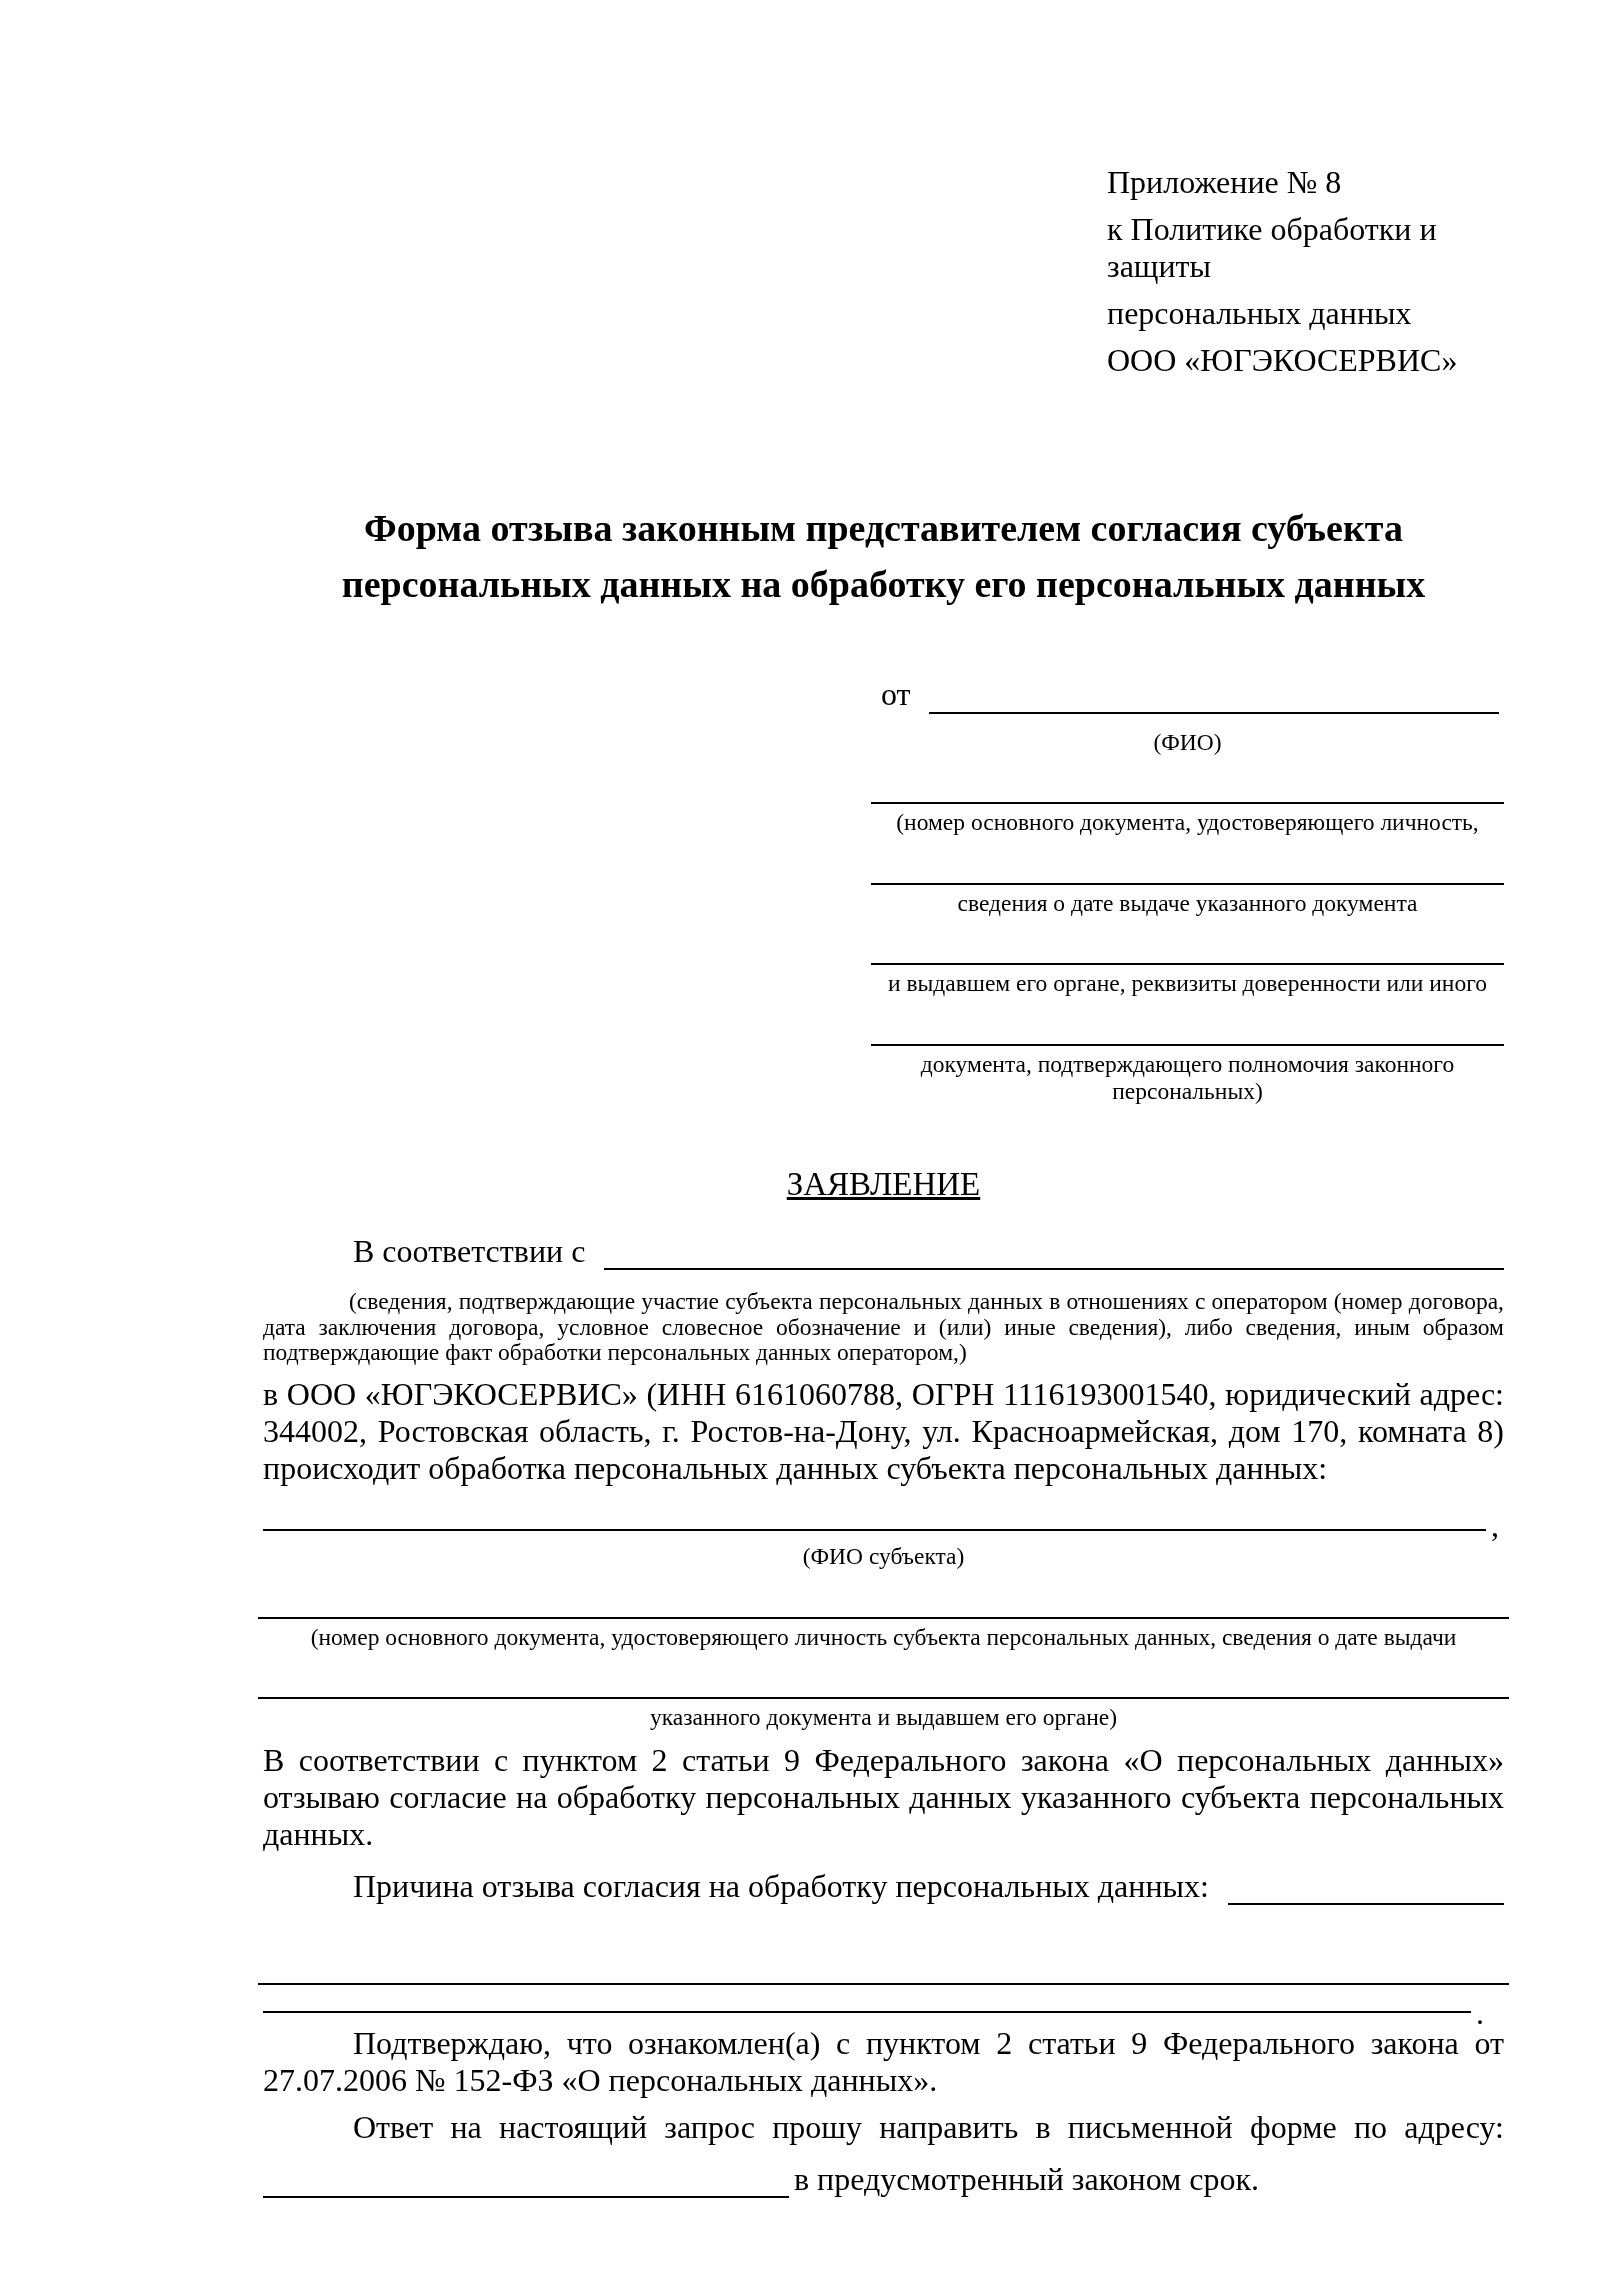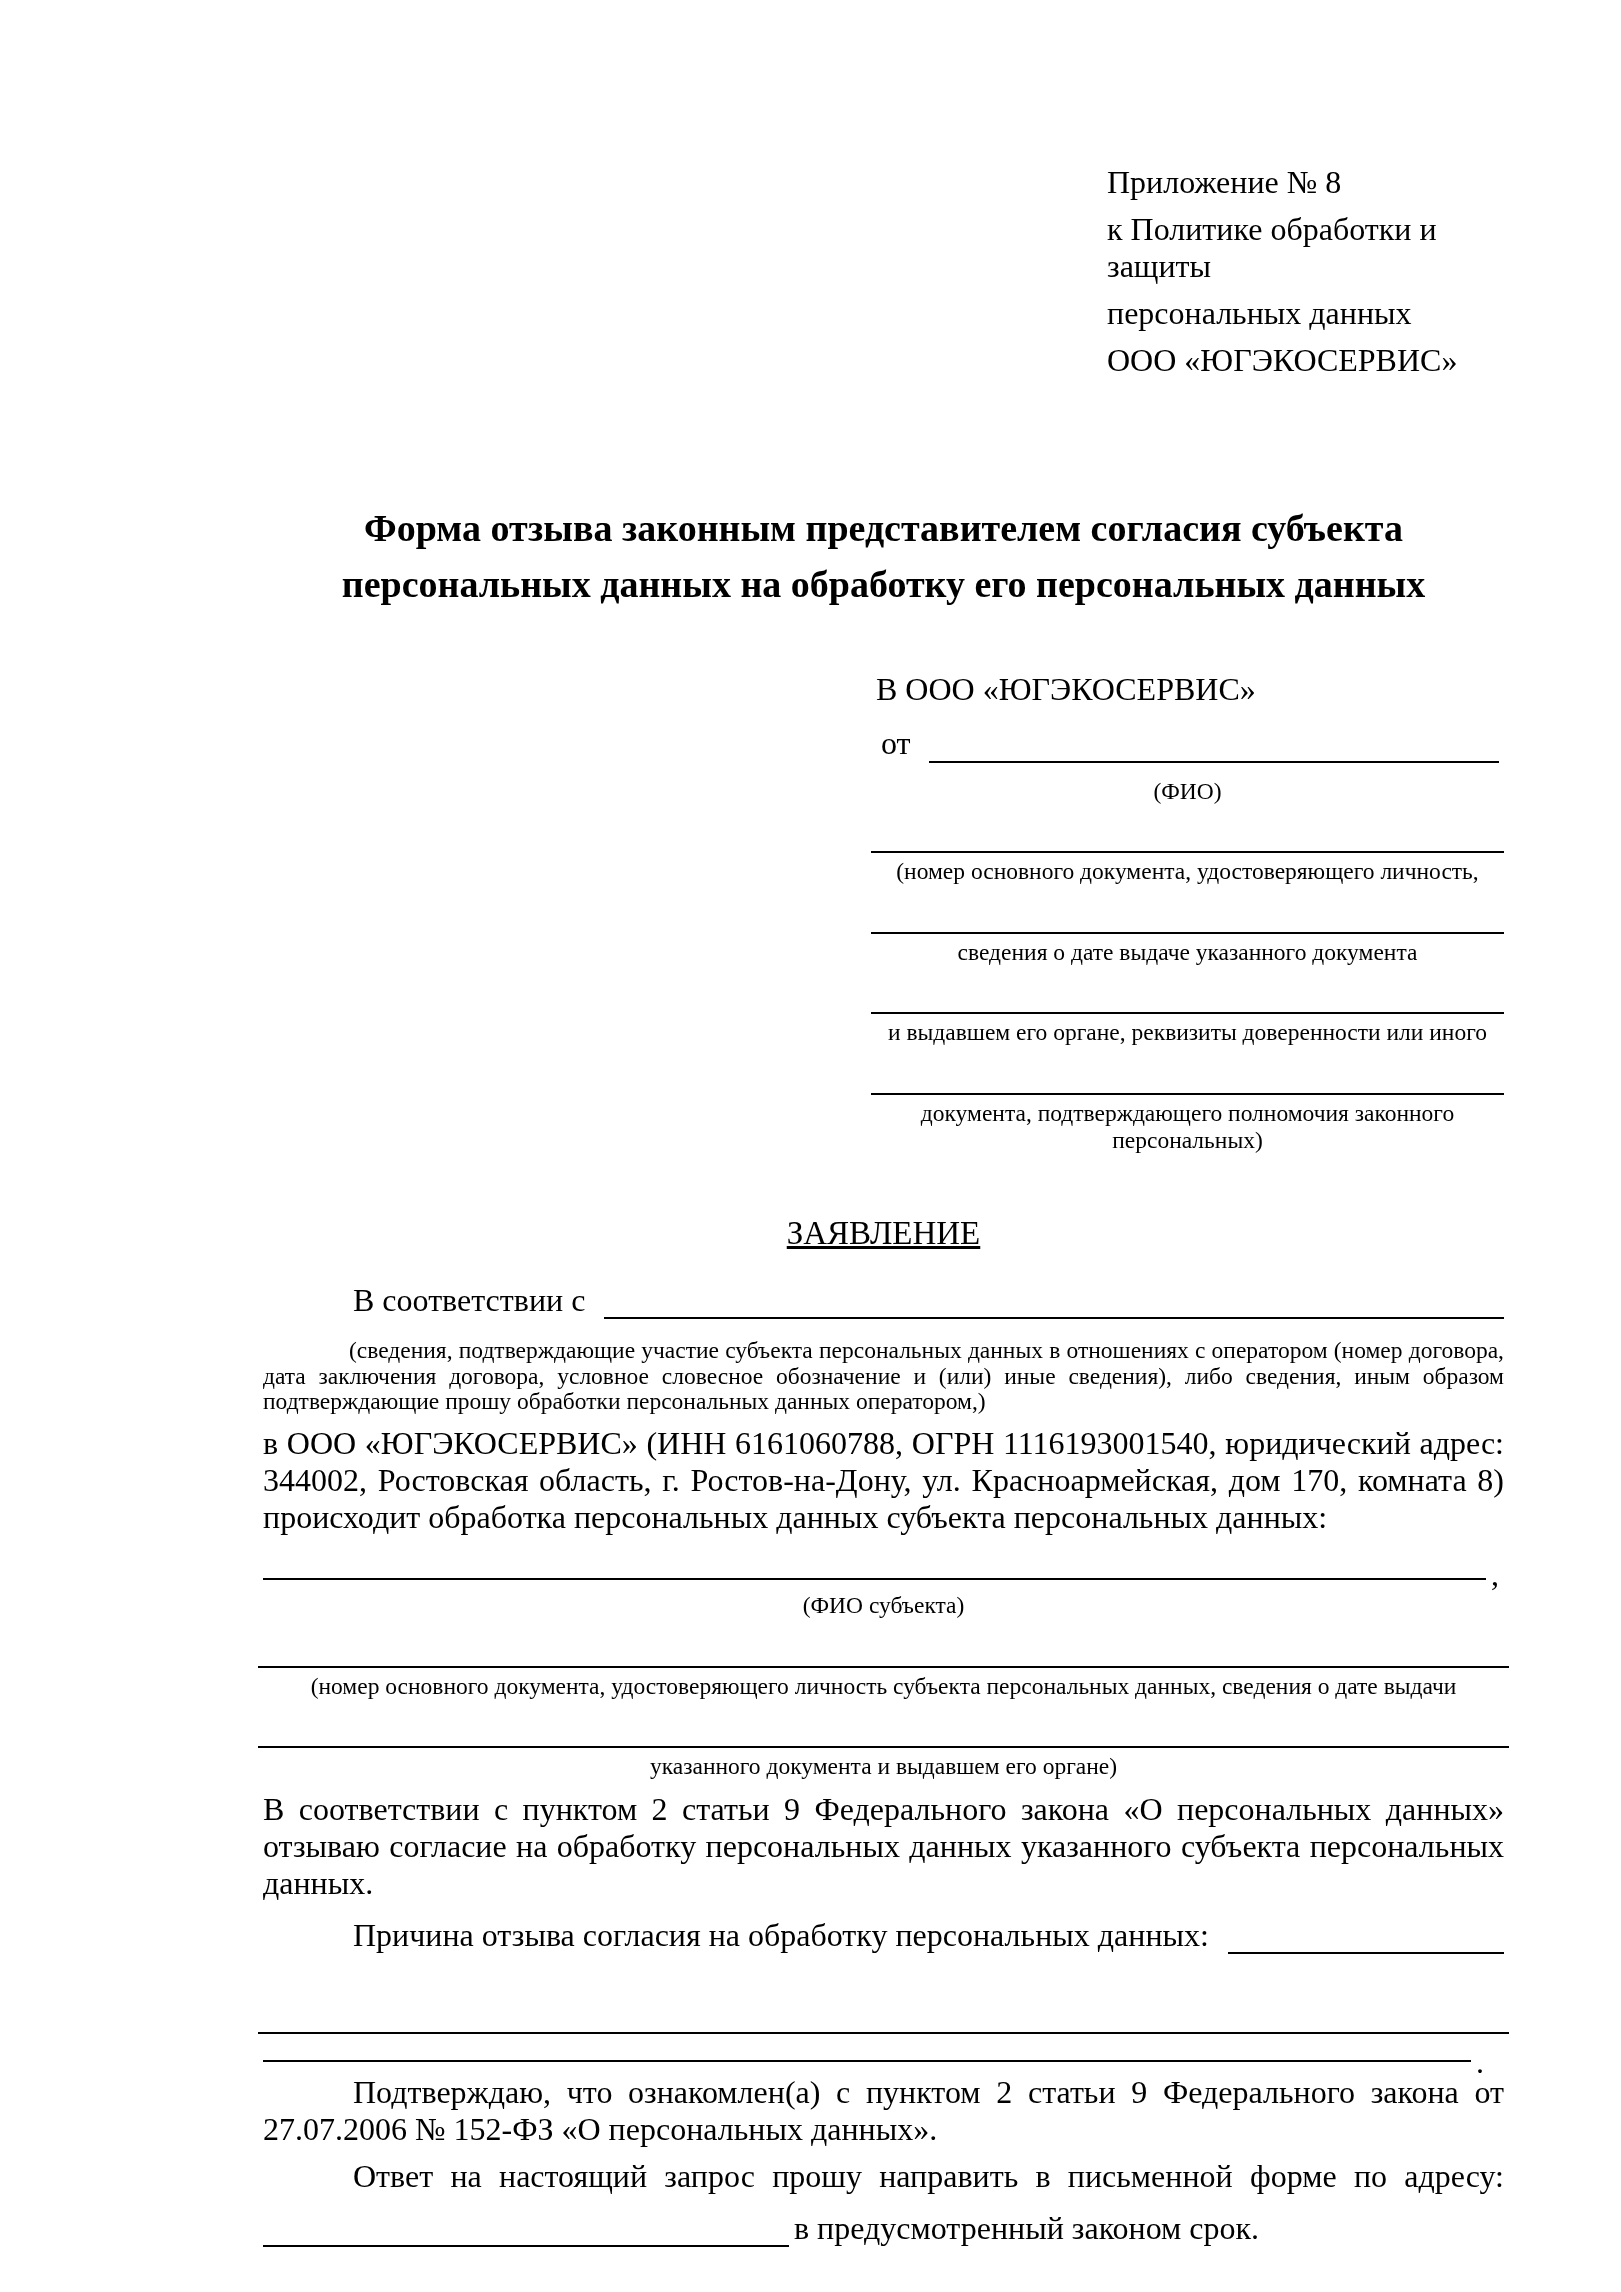--- a/index.html
+++ b/index.html
@@ -61,21 +61,20 @@
       <div>персональных данных</div>
       <div>ООО «ЮГЭКОСЕРВИС»</div>
     </div>
 
     <div class="title">
       <div>Форма отзыва законным представителем согласия субъекта</div>
       <div>персональных данных на обработку его персональных данных</div>
     </div>
 
     <div class="addr">
-      <div>В ООО «ЮГЭКОСЕРВИС»</div>
       <div class="row">
         <span class="lbl">от</span>
         <span class="fill"></span>
       </div>
       <div class="cap">(ФИО)</div>
       <div class="fline"></div>
       <div class="cap">(номер основного документа, удостоверяющего личность,</div>
       <div class="fline"></div>
       <div class="cap">сведения о дате выдаче указанного документа</div>
       <div class="fline"></div>
@@ -83,21 +82,21 @@
       <div class="fline"></div>
       <div class="cap">документа, подтверждающего полномочия законного персональных)</div>
     </div>
 
     <div class="h-statement">ЗАЯВЛЕНИЕ</div>
 
     <div class="introrow">
       <span class="lbl">В соответствии с</span>
       <span class="fill"></span>
     </div>
-    <div class="smallnote">(сведения, подтверждающие участие субъекта персональных данных в отношениях с оператором (номер договора, дата заключения договора, условное словесное обозначение и (или) иные сведения), либо сведения, иным образом подтверждающие прошу обработки персональных данных оператором,)</div>
+    <div class="smallnote">(сведения, подтверждающие участие субъекта персональных данных в отношениях с оператором (номер договора, дата заключения договора, условное словесное обозначение и (или) иные сведения), либо сведения, иным образом подтверждающие факт обработки персональных данных оператором,)</div>
 
     <div class="para">в ООО «ЮГЭКОСЕРВИС» (ИНН 6161060788, ОГРН 1116193001540, юридический адрес: 344002, Ростовская область, г. Ростов-на-Дону, ул. Красноармейская, дом 170, комната 8) происходит обработка персональных данных субъекта персональных данных:</div>
 
     <div class="subjectrow">
       <span class="fill"></span>
       <span>,</span>
     </div>
     <div class="cap">(ФИО субъекта)</div>
 
     <div class="fline"></div>

